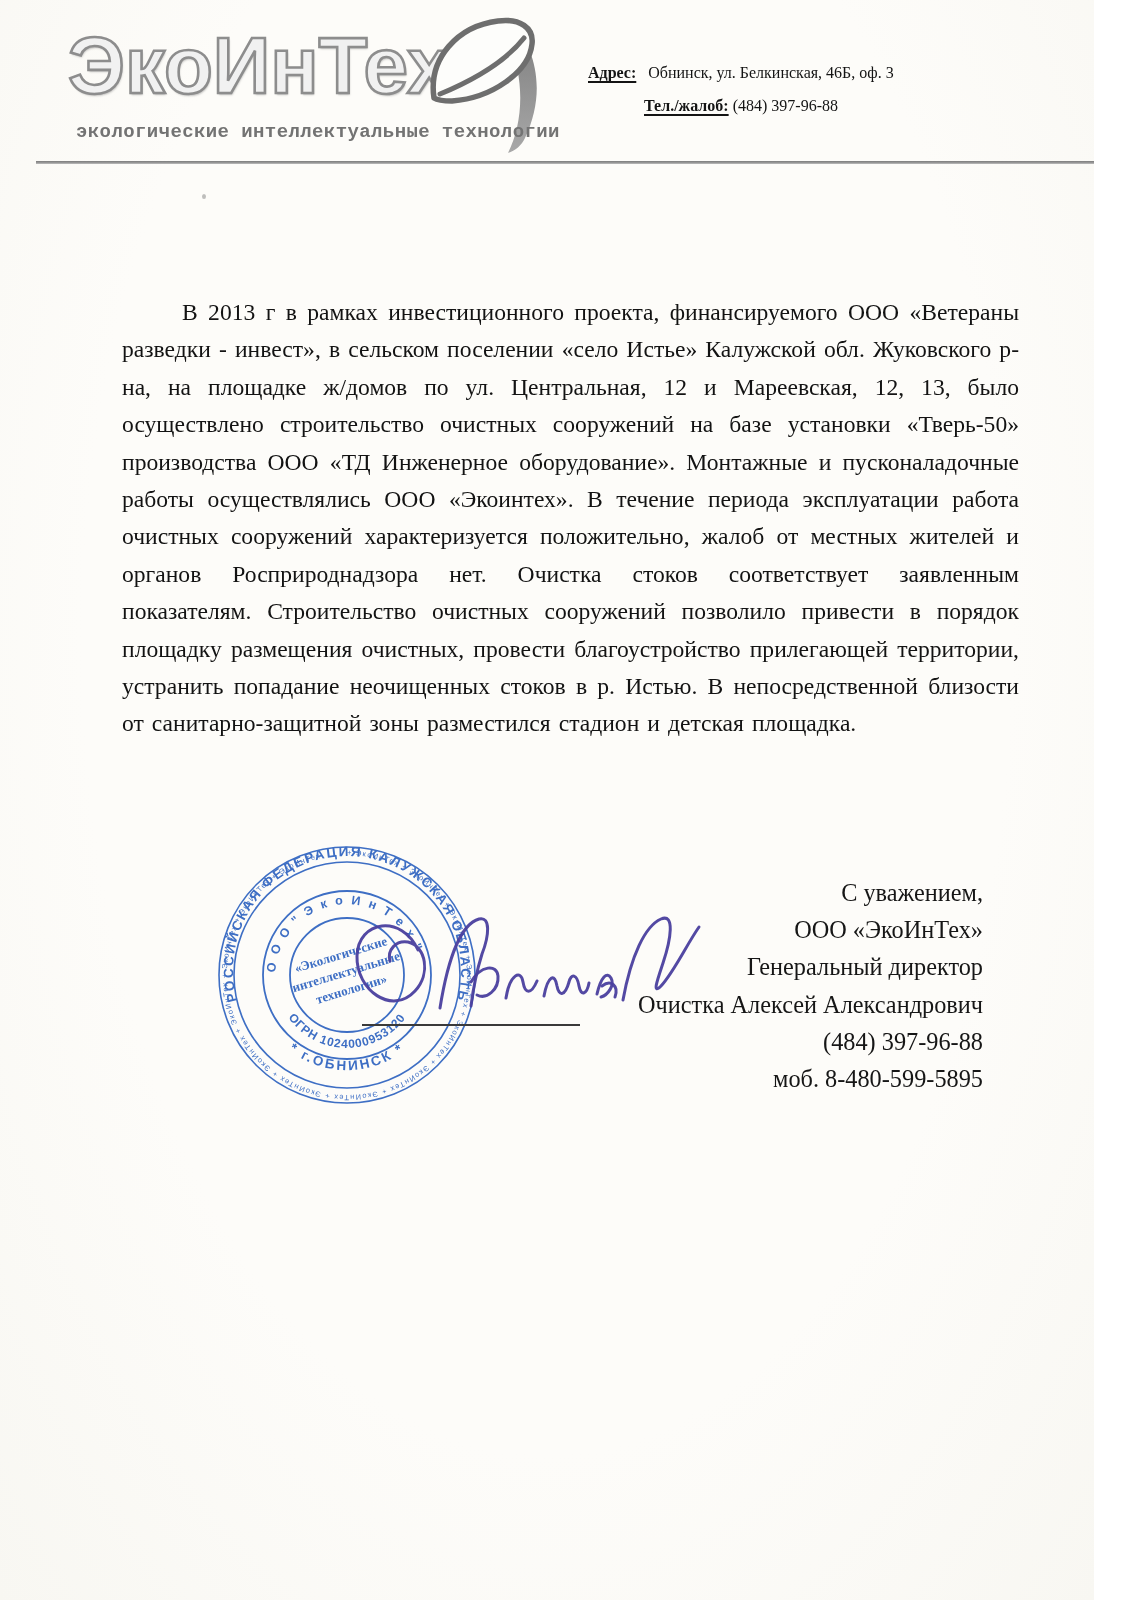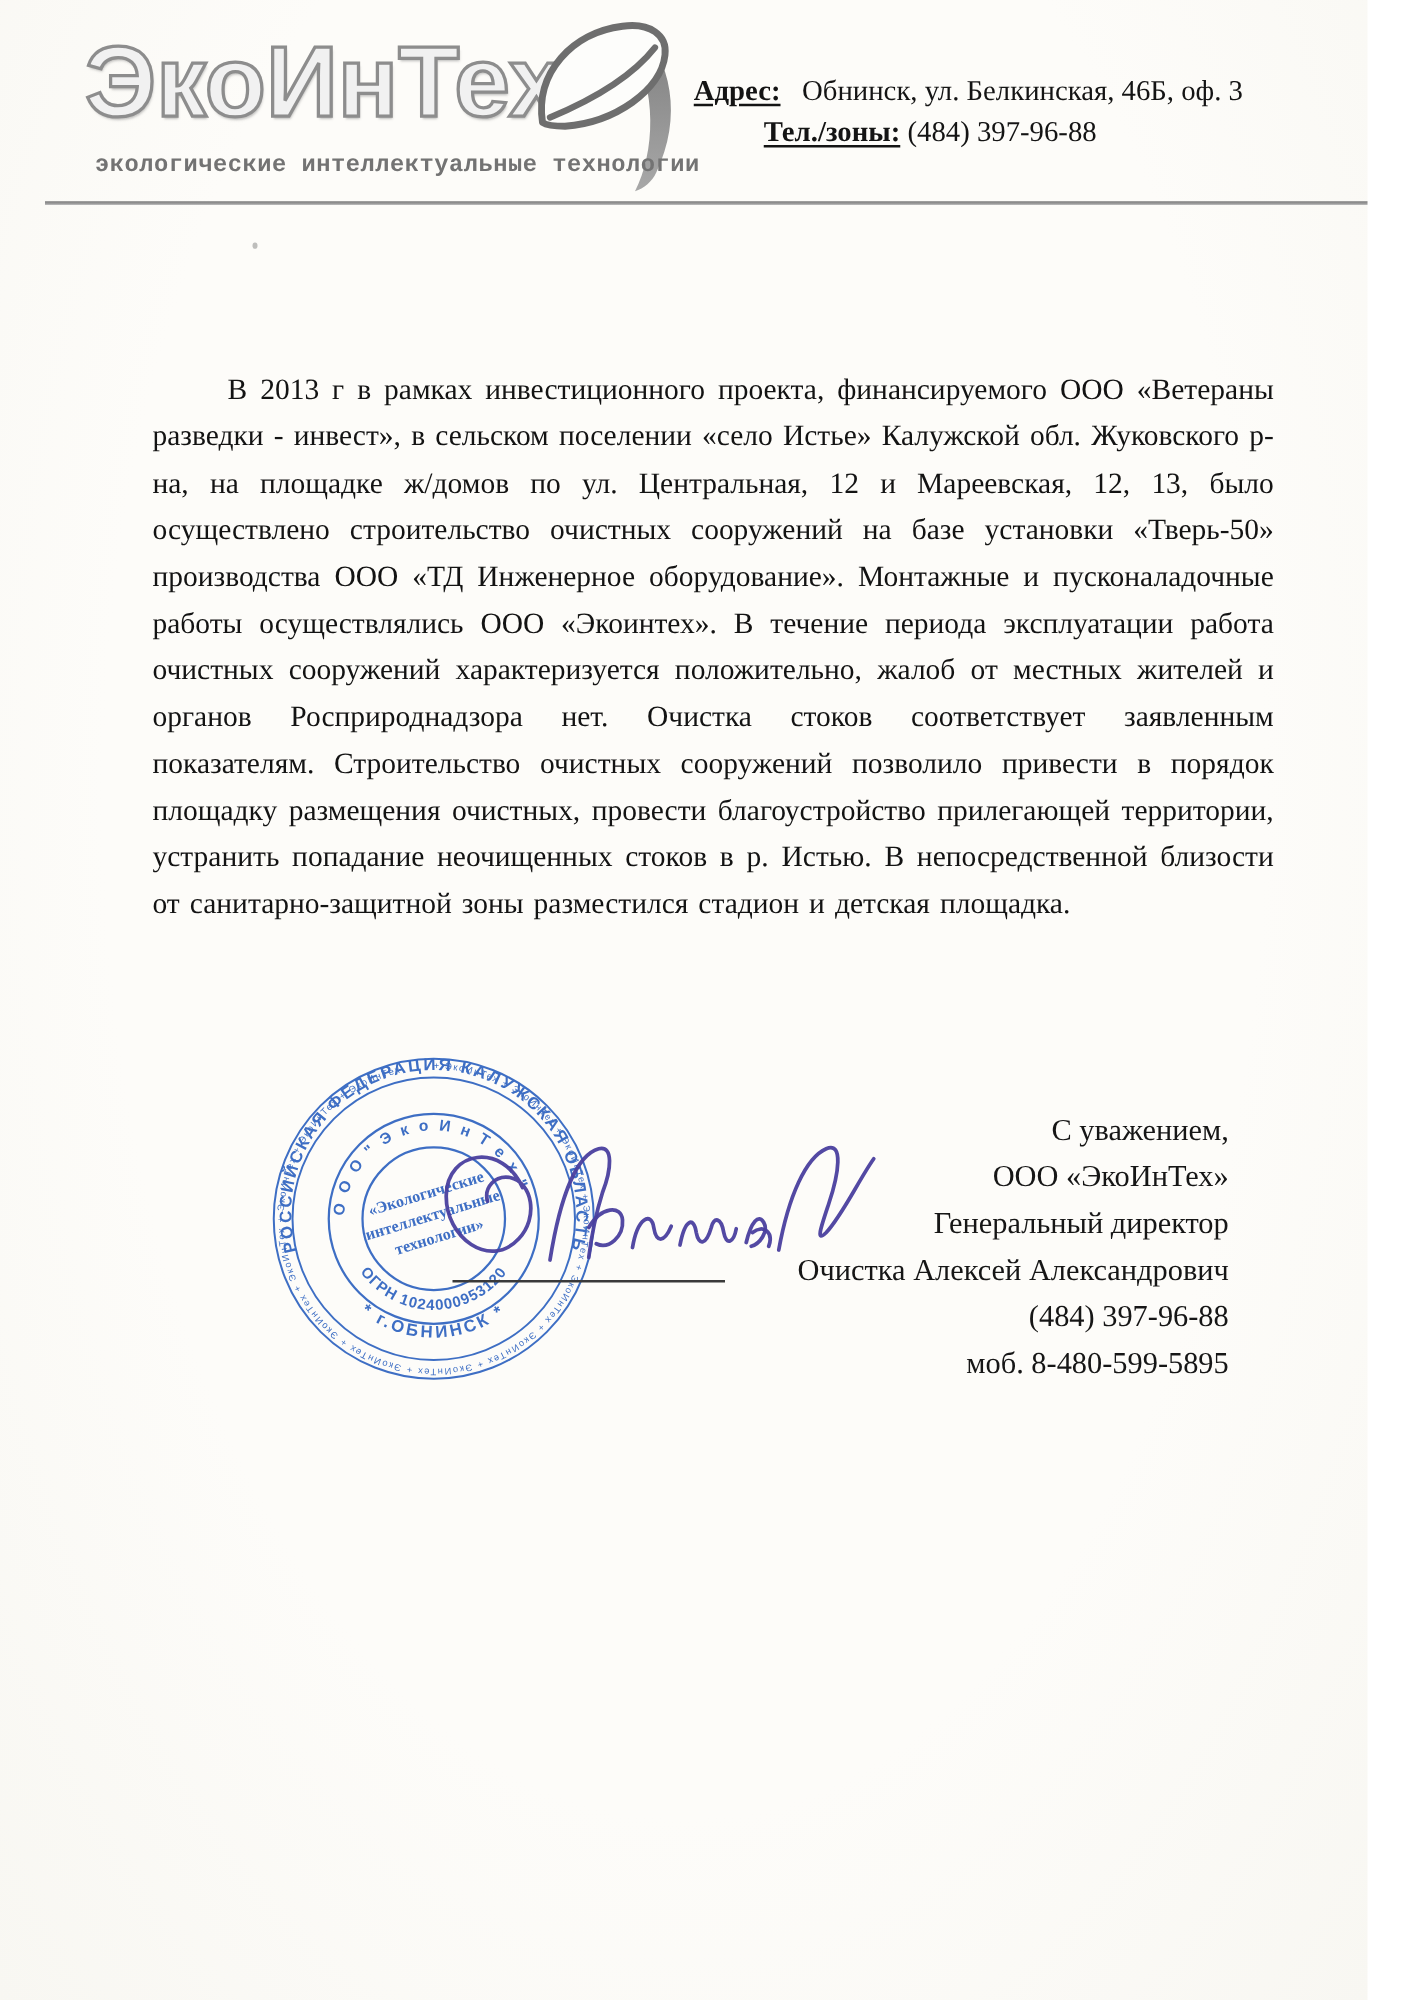--- a/index.html
+++ b/index.html
@@ -35,23 +35,23 @@
     width: 470px;
     font-family: Liberation Mono, monospace;
     font-weight: 700;
     font-size: 19px;
     letter-spacing: 0.4px;
     color: #737373;
     white-space: nowrap;
   }
   .contact {
     position: absolute;
-    left: 555px; top: 56px;
+    left: 588px; top: 56px;
     width: 440px;
-    font-size: 23px;
+    font-size: 16px;
     line-height: 33px;
     color: #141414;
   }
   .contact .c-line2 { padding-left: 56px; }
   .c-label {
     font-weight: 700;
     text-decoration: underline;
     text-decoration-thickness: 2px;
     text-underline-offset: 3px;
   }
@@ -96,21 +96,20 @@
     background: #3a3a3a;
   }
 
   .signoff {
     position: absolute;
     top: 874px; right: 111px;
     text-align: right;
     font-size: 24.3px;
     line-height: 37.2px;
     color: #161616;
-    margin-top: 12px;
   }
 </style>
 </head>
 <body>
 
 <div class="page">
 
   <div class="brand">ЭкоИнТех</div>
 
   <div class="leaf-wrap">
@@ -128,21 +127,21 @@
   </div>
 
   <div class="tagline">экологические интеллектуальные технологии</div>
 
   <div class="contact">
     <div class="c-line1">
       <span class="c-label">Адрес:</span>
       &nbsp;&nbsp;<span>Обнинск, ул. Белкинская, 46Б, оф. 3</span>
     </div>
     <div class="c-line2">
-      <span class="c-label">Тел./зоны:</span>
+      <span class="c-label">Тел./жалоб:</span>
       <span>(484) 397-96-88</span>
     </div>
   </div>
 
   <div class="rule"></div>
   <div class="speck"></div>
 
   <div class="body-par">В 2013 г в рамках инвестиционного проекта, финансируемого ООО «Ветераны разведки - инвест», в сельском поселении «село Истье» Калужской обл. Жуковского р-на, на площадке ж/домов по ул. Центральная, 12 и Мареевская, 12, 13, было осуществлено строительство очистных сооружений на базе установки «Тверь-50» производства ООО «ТД Инженерное оборудование». Монтажные и пусконаладочные работы осуществлялись ООО «Экоинтех». В течение периода эксплуатации работа очистных сооружений характеризуется положительно, жалоб от местных жителей и органов Росприроднадзора нет. Очистка стоков соответствует заявленным показателям. Строительство очистных сооружений позволило привести в порядок площадку размещения очистных, провести благоустройство прилегающей территории, устранить попадание неочищенных стоков в р. Истью. В непосредственной близости от санитарно-защитной зоны разместился стадион и детская площадка.</div>
 
   <svg class="stamp" viewBox="0 0 266 266">

